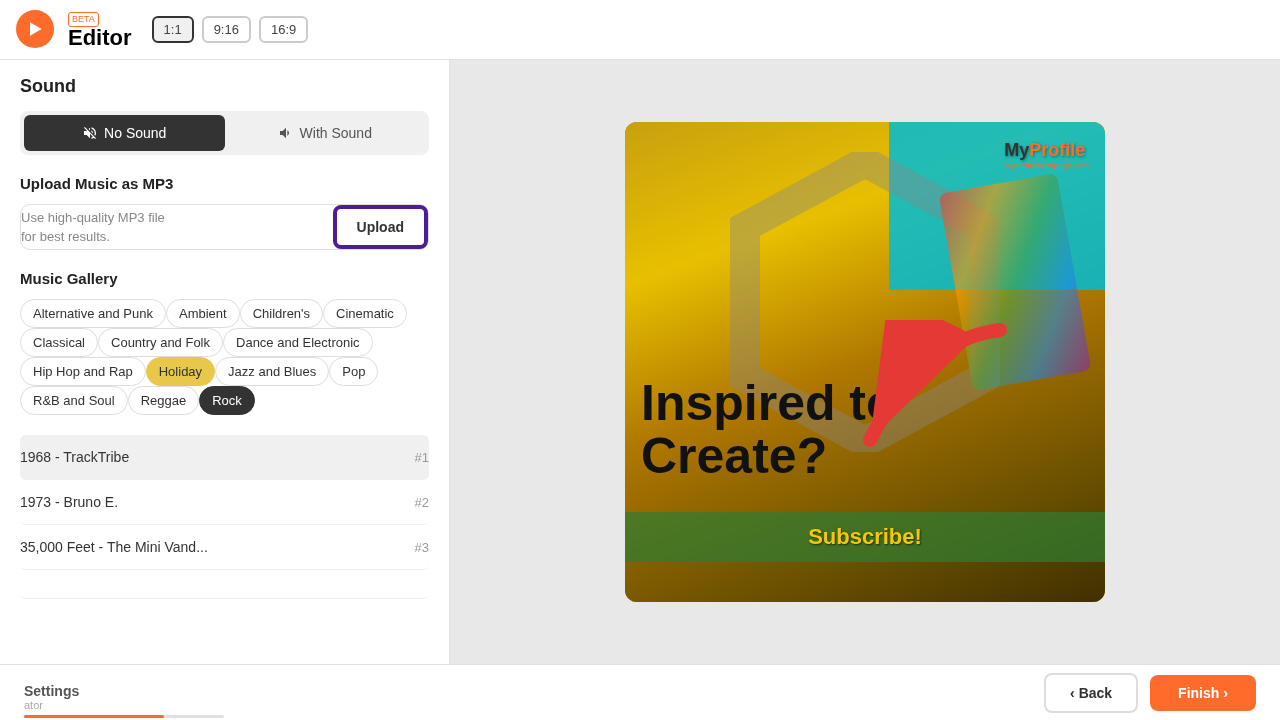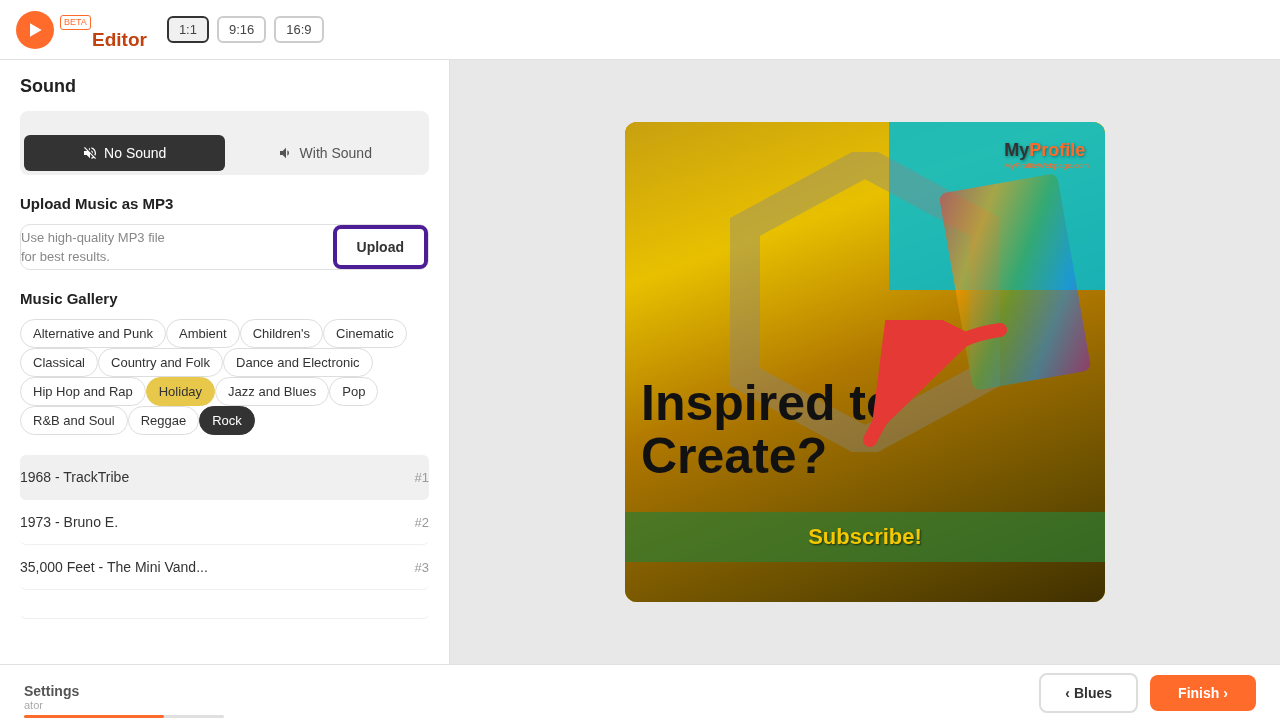--- a/index.html
+++ b/index.html
@@ -18,43 +18,42 @@
       display: flex;
       align-items: center;
       padding: 10px 16px;
       background: #fff;
       border-bottom: 1px solid #e0e0e0;
       gap: 16px;
       height: 60px;
     }
     .logo {
       display: flex;
-      align-items: flex-end;
-      gap: 6px;
+      align-items: flex-start;
+      gap: 14px;
     }
     .logo-icon {
       width: 38px;
       height: 38px;
       background: #ff6b2b;
       border-radius: 50%;
       display: flex;
       align-items: center;
       justify-content: center;
     }
     .logo-icon svg { width: 20px; height: 20px; }
     .logo-text-wrap {
       display: flex;
       flex-direction: column;
     }
     .logo-editor {
-      font-size: 19px;
+      font-size: 22px;
       font-weight: 700;
-      color: #c2410c;
+      color: #000000;
       line-height: 1;
-      margin-left: 32px;
     }
     .logo-beta {
       font-size: 9px;
       color: #ff6b2b;
       border: 1px solid #ff6b2b;
       border-radius: 3px;
       padding: 0 3px;
       line-height: 1.4;
       align-self: flex-start;
       margin-top: 2px;
@@ -120,21 +119,20 @@
       flex: 1;
       padding: 10px 0;
       border: none;
       border-radius: 6px;
       font-size: 14px;
       font-weight: 500;
       cursor: pointer;
       display: flex;
       justify-content: center;
       gap: 6px;
-      margin-top: 20px;
     }
     .sound-btn.active {
       background: #333;
       color: #fff;
     }
     .sound-btn.inactive {
       background: transparent;
       color: #555;
     }
 
@@ -510,20 +508,20 @@
       <div class="settings-label">Settings</div>
       <div class="creator-label">ator</div>
       <div class="progress-bar-wrap">
         <div class="progress-bar-fill"></div>
       </div>
     </div>
   </div>
   <div class="bottom-right">
     <button class="back-btn">
       <span>‹</span>
-      <span>Blues</span>
+      <span>Back</span>
     </button>
     <button class="finish-btn">
       <span>Finish</span>
       <span>›</span>
     </button>
   </div>
 </div>
 
 </body></html>

